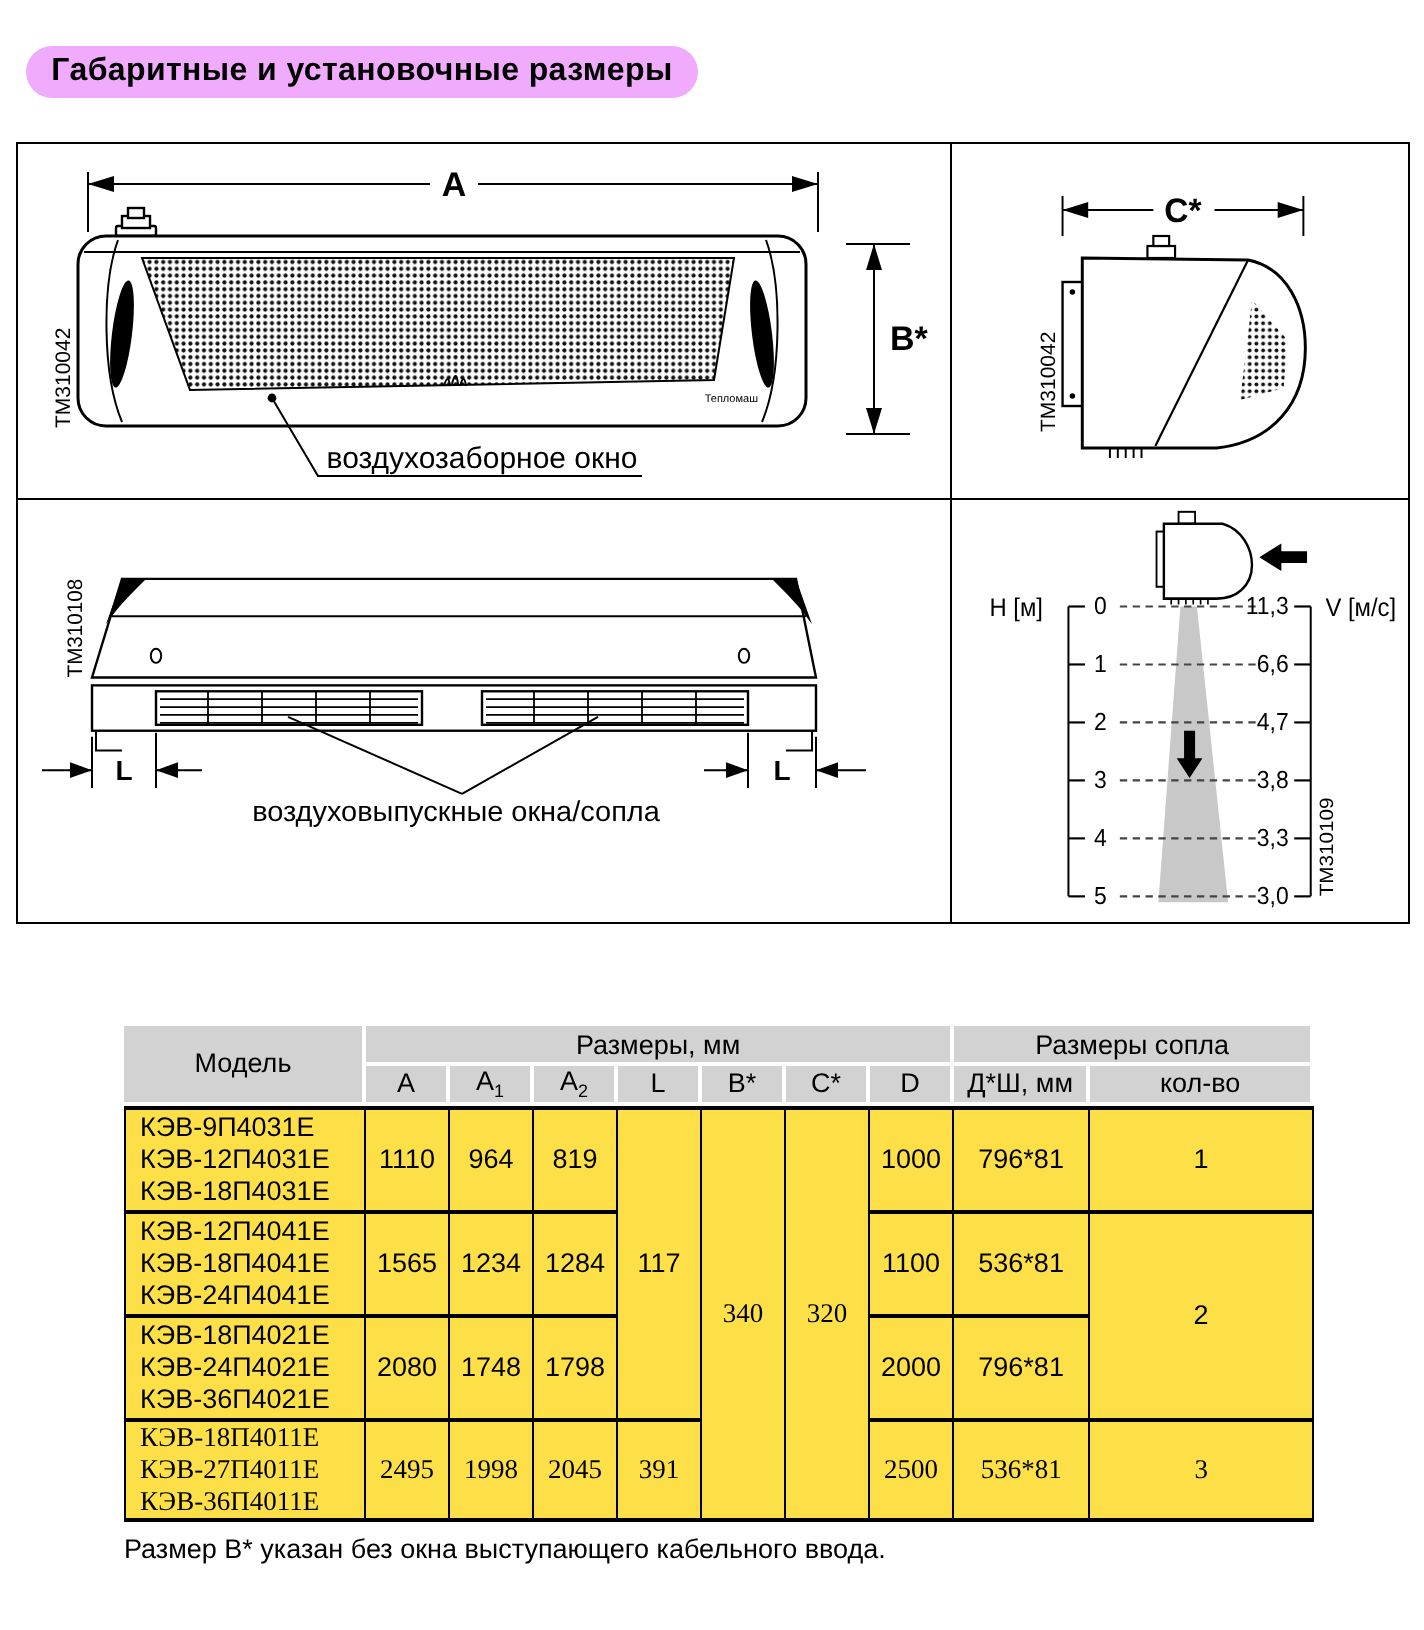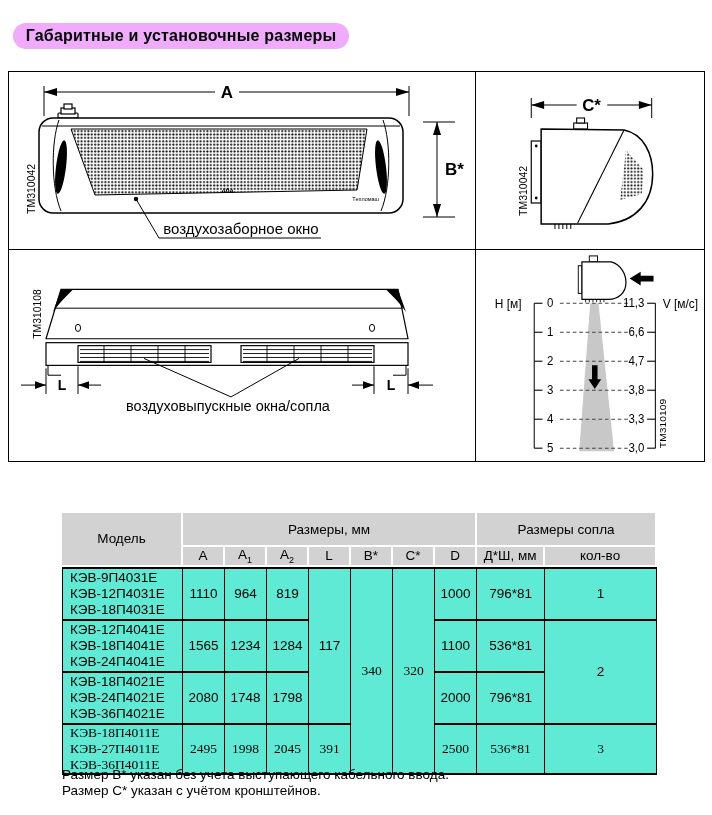--- a/index.html
+++ b/index.html
@@ -24,25 +24,25 @@
   .callout { font-size:15px; }
   .tm-code { font-size:10.5px; }
   .axis-label { font-size:13px; }
   .tick-label { font-size:12.5px; }
   .brand-tiny { font-size:5.5px; }
 
   .spec-table { position:absolute; left:62px; top:513px; border-collapse:separate; border-spacing:0;
     table-layout:fixed; width:595px; font-size:13.5px; }
   .spec-table th { background:#d2d2d2; font-weight:normal; padding:0; text-align:center; vertical-align:middle;
     border-right:2px solid #fff; border-bottom:2px solid #fff; }
-  .spec-table thead tr:first-child { height:34px; }
+  .spec-table thead tr:first-child { height:20px; }
   .spec-table thead tr:last-child { height:19px; }
   .spec-table sub { font-size:9px; }
   .spec-table td { padding:0; text-align:center; vertical-align:middle;
-    border-right:1px solid #000; border-top:2px solid #000; background:#5eead4; }
+    border-right:1px solid #000; border-top:2px solid #000; background:#fde047; }
   .spec-table tbody tr { height:52px; }
   .spec-table td.model-cell { text-align:left; padding-left:7px; border-left:1px solid #000; line-height:16px; }
   .spec-table td.bb { border-bottom:2px solid #000;font-family:Liberation Serif, serif; }
   .spec-table td.rcol { border-right:1.5px solid #000; }
 
   .notes { position:absolute; left:62px; top:767px; font-size:13.5px; line-height:16px; }
 </style>
 </head>
 <body>
 
@@ -345,15 +345,14 @@
       <td class="bb">2045</td>
       <td class="bb">391</td>
       <td class="bb">2500</td>
       <td class="bb">536*81</td>
       <td class="bb rcol">3</td>
     </tr>
   </tbody>
 </table>
 
 <div class="notes">
-  <div>Размер B* указан без учета выступающего кабельного ввода.</div>
-  <div>Размер C* указан с учётом кронштейнов.</div>
+  <div>Размер B* указан без окна выступающего кабельного ввода.</div>
 </div>
 
 </body></html>

